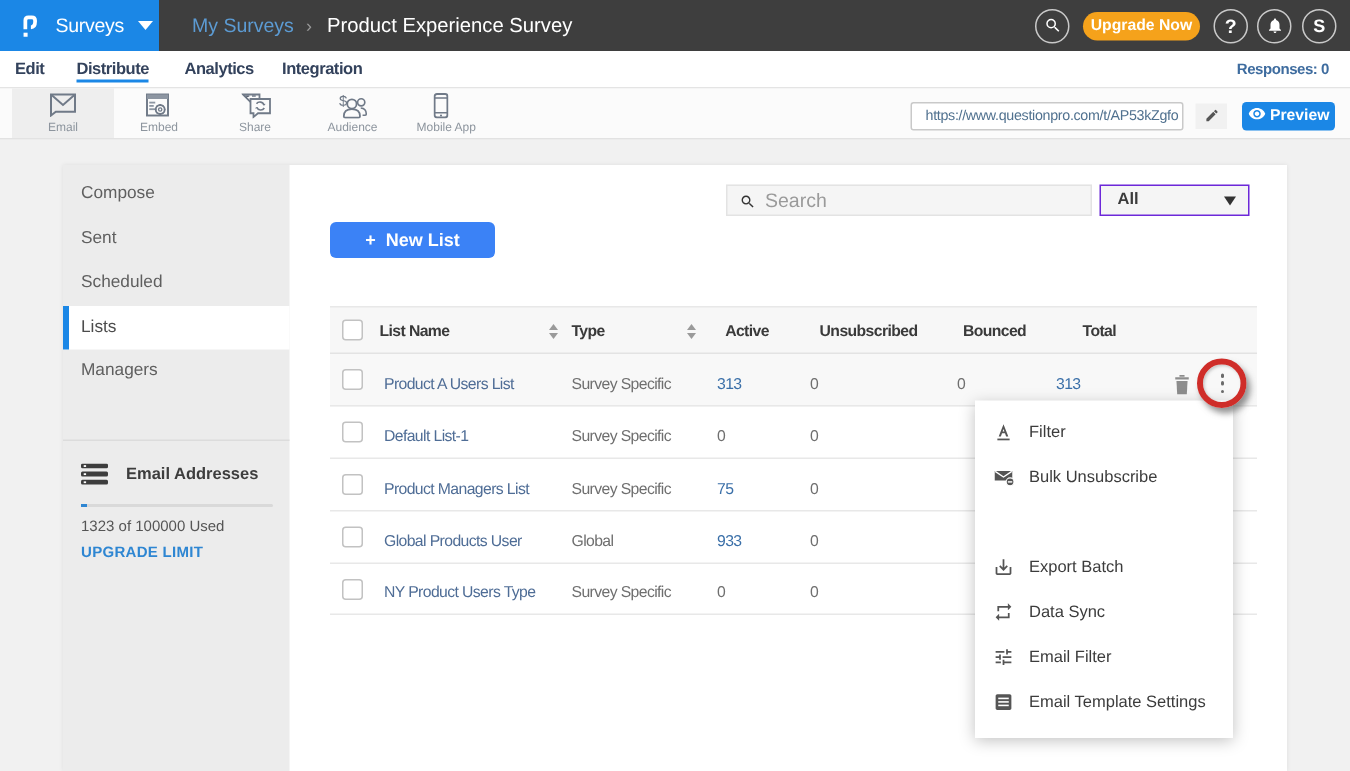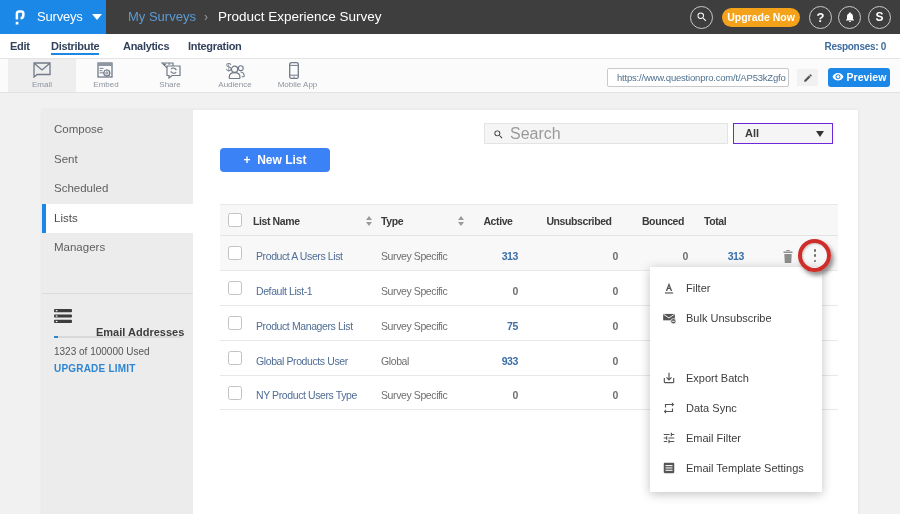--- a/index.html
+++ b/index.html
@@ -32,40 +32,40 @@
 #urlbox { position:absolute; left:607px; top:68px; width:182px; height:19px; background:#fff; border:1px solid #c9c9c9; border-radius:2px; font-size:9.5px; letter-spacing:-0.2px; color:#50718f; line-height:17px; padding-left:9px; white-space:nowrap; overflow:hidden; }
 #pencil { position:absolute; left:797px; top:69px; width:21px; height:17px; background:#f1f1f1; text-align:center; }
 #prevbtn { position:absolute; left:828px; top:68px; width:62px; height:19px; background:#1b87e6; border-radius:3px; color:#fff; font-size:10.5px; font-weight:bold; text-align:center; line-height:19px; }
 
 
 #card { position:absolute; left:42px; top:110px; width:816px; height:404px; background:#fff; box-shadow:0 0 3px rgba(0,0,0,0.08); }
 #sidebar { position:absolute; left:0; top:0; width:151px; height:404px; background:#ececec; }
 .sitem { position:absolute; left:0; width:151px; height:29.5px; font-size:11.5px; color:#5f5f5f; line-height:29.5px; padding-left:12px; }
 .sitem.active { background:#fff; border-left:4px solid #1b87e6; padding-left:8px; color:#4c4c4c; }
 #sdiv { position:absolute; left:0; top:183px; width:151px; border-top:1px solid #dcdcdc; }
-#eaddr { position:absolute; left:42px; top:216px; font-size:11px; font-weight:bold; color:#3d3d3d;margin-left:12px; }
+#eaddr { position:absolute; left:42px; top:200px; font-size:11px; font-weight:bold; color:#3d3d3d; }
 #eline { position:absolute; left:12px; top:226px; width:128px; height:2px; background:#d9d9d9; border-radius:1px; } #eline i { position:absolute; left:0; top:0; width:4px; height:2px; background:#2e86d2; display:block; }
 #eused { position:absolute; left:12px; top:236px; font-size:10px; color:#555; }
 #elimit { position:absolute; left:12px; top:253px; font-size:10px; font-weight:bold; color:#2e86d2; letter-spacing:0.2px; }
 
 
-#searchbox { position:absolute; left:484px; top:123px; width:244px; height:21px; background:#f5f5f5; border:1px solid #e3e3e3; font-size:16px; color:#9a9a9a; line-height:19px; padding-left:25px; }
+#searchbox { position:absolute; left:484px; top:123px; width:244px; height:21px; background:#f5f5f5; border:1px solid #e3e3e3; font-size:13px; color:#9a9a9a; line-height:19px; padding-left:25px; }
 #alldd { position:absolute; left:733px; top:123px; width:100px; height:21px; background:#f5f5f5; border:1px solid #6d28d9; font-size:11px; font-weight:bold; color:#3c3c3c; line-height:19px; padding-left:11px; }
 #alldd .c { position:absolute; right:8px; top:7px; width:0; height:0; border-left:4.5px solid transparent; border-right:4.5px solid transparent; border-top:6px solid #333; }
 #newlist { position:absolute; left:220px; top:148px; width:110px; height:24px; background:#3b82f6; border-radius:4px; color:#fff; font-size:12px; font-weight:bold; text-align:center; line-height:24px; }
 
 
 #thead { position:absolute; left:220px; top:204px; width:618px; height:32px; background:#f7f7f7; border-top:1px solid #e8e8e8; border-bottom:1px solid #e3e3e3; }
 .hc { position:absolute; top:0; height:32px; line-height:32px; font-size:10.5px; font-weight:bold; color:#3a3a3a; letter-spacing:-0.4px; }
 .row { position:absolute; left:220px; width:618px; height:35px; border-bottom:1px solid #e8e8e8; }
 .cb { position:absolute; left:8px; width:14px; height:14px; border:1.5px solid #c2c2c2; border-radius:2.5px; background:#fff; }
 .cell { position:absolute; line-height:40px; font-size:10.5px; letter-spacing:-0.4px; }
 .lname { left:36px; color:#4f6d96; }
 .ltype { left:161px; color:#6f6f6f; }
-.num { width:40px; text-align:right;font-weight:bold; }
+.num { width:40px; text-align:left; }
 .blue { color:#3a6fa8; }
 .gray { color:#6f6f6f; }
 
 
 #menu { position:absolute; left:650px; top:267px; width:172px; height:225px; background:#fff; box-shadow:0 2px 10px rgba(0,0,0,0.25); }
 .mitem { position:absolute; left:0; width:172px; height:30px; }
 .mitem svg { position:absolute; left:12px; top:8px; }
 .mitem .mt { position:absolute; left:36px; top:9px; font-size:11px; color:#3c3c3c; }
 
 
@@ -208,21 +208,21 @@
       <div style="width:0;height:0;border-left:3.5px solid transparent;border-right:3.5px solid transparent;border-top:4px solid #9a9a9a;"></div>
     </div>
   <div class="hc" style="left:161px;">Type</div>
   <div class="abs" style="left:238px; top:11px;">
       <div style="width:0;height:0;border-left:3.5px solid transparent;border-right:3.5px solid transparent;border-bottom:4px solid #9a9a9a;margin-bottom:2px;"></div>
       <div style="width:0;height:0;border-left:3.5px solid transparent;border-right:3.5px solid transparent;border-top:4px solid #9a9a9a;"></div>
     </div>
   <div class="hc" style="left:258px; width:40px; text-align:center;">Active</div>
   <div class="hc" style="left:320px; width:78px; text-align:center;">Unsubscribed</div>
   <div class="hc" style="left:418px; width:50px; text-align:center;">Bounced</div>
-  <div class="hc" style="left:484px; width:40px; text-align:left;">Total</div>
+  <div class="hc" style="left:484px; width:40px; text-align:right;">Total</div>
 </div>
 
 <div class="row" style="top:236px; background:#f8f8f8;">
   <div class="cb" style="top:10px;"></div>
   <div class="cell lname">Product A Users List</div>
   <div class="cell ltype">Survey Specific</div>
   <div class="cell num blue" style="left:258px;">313</div>
   <div class="cell num gray" style="left:320px; width:78px;">0</div>
   <div class="cell num gray" style="left:418px; width:50px;">0</div>
   <div class="cell num blue" style="left:484px;">313</div>

